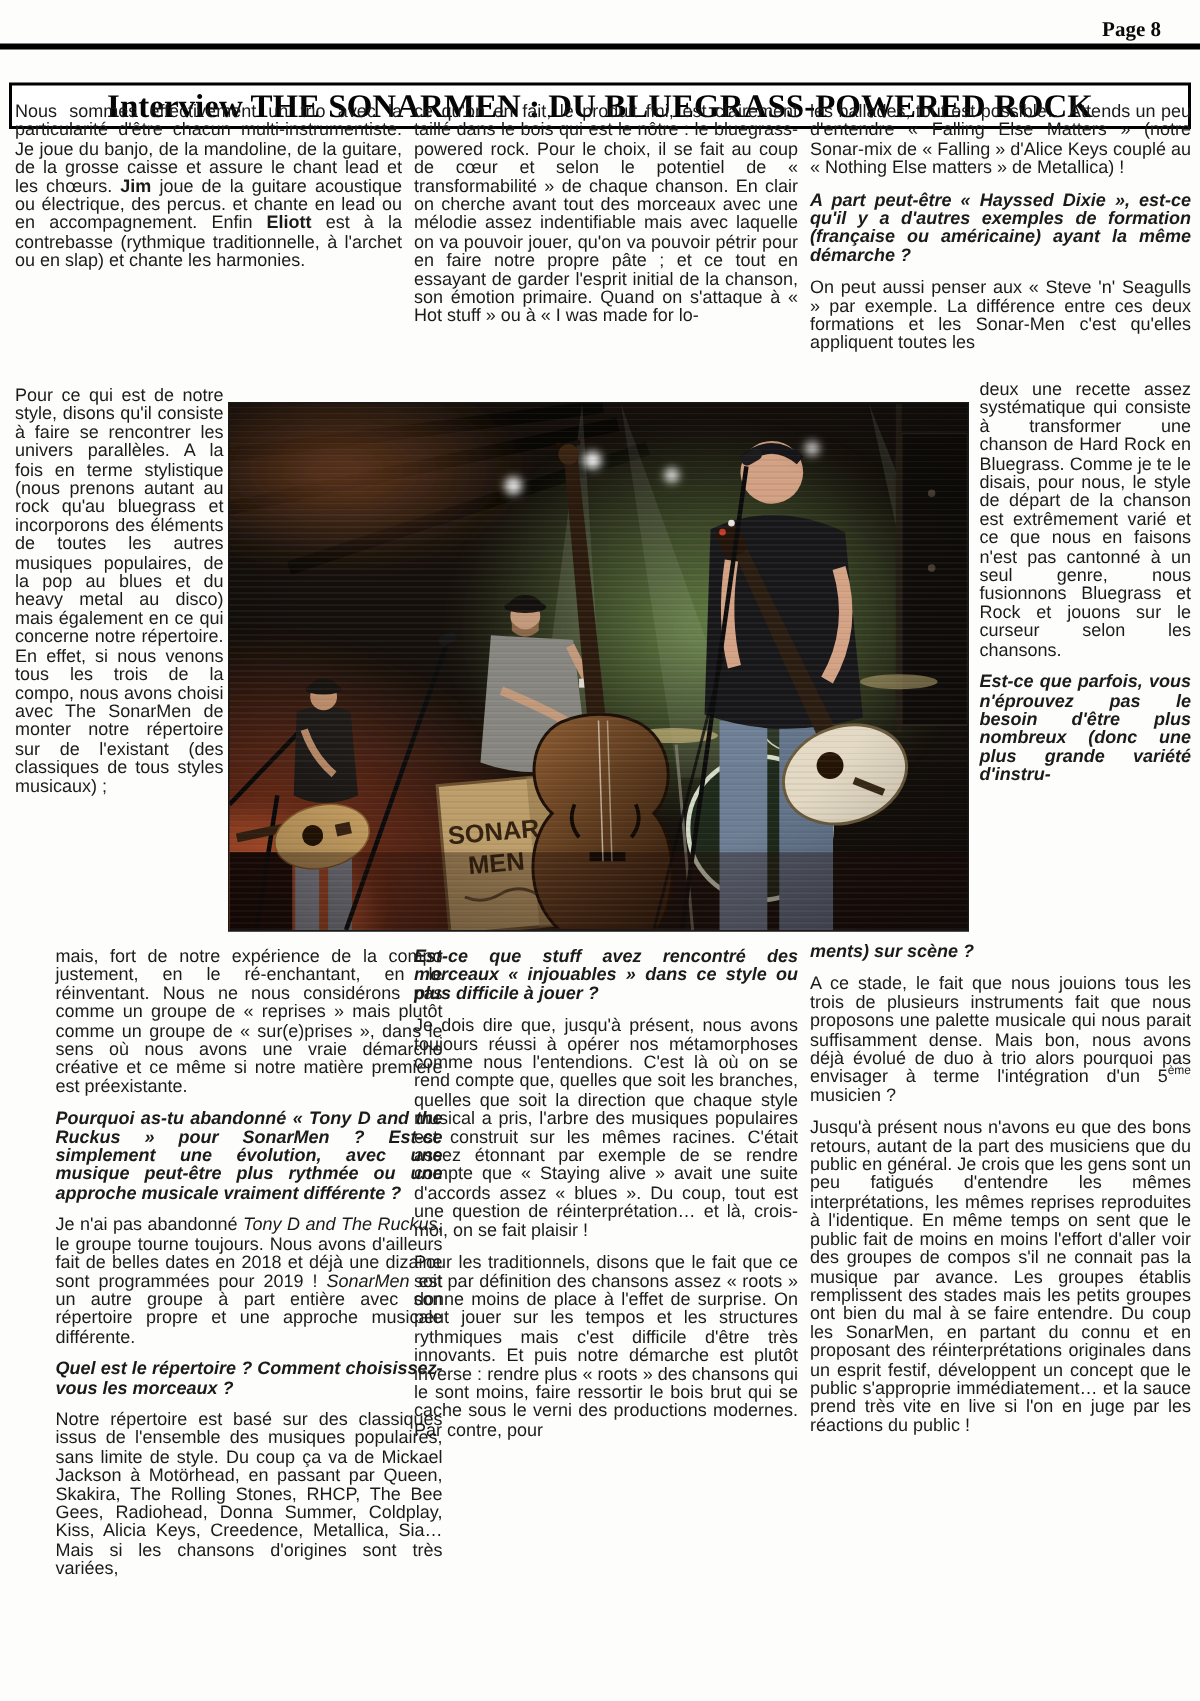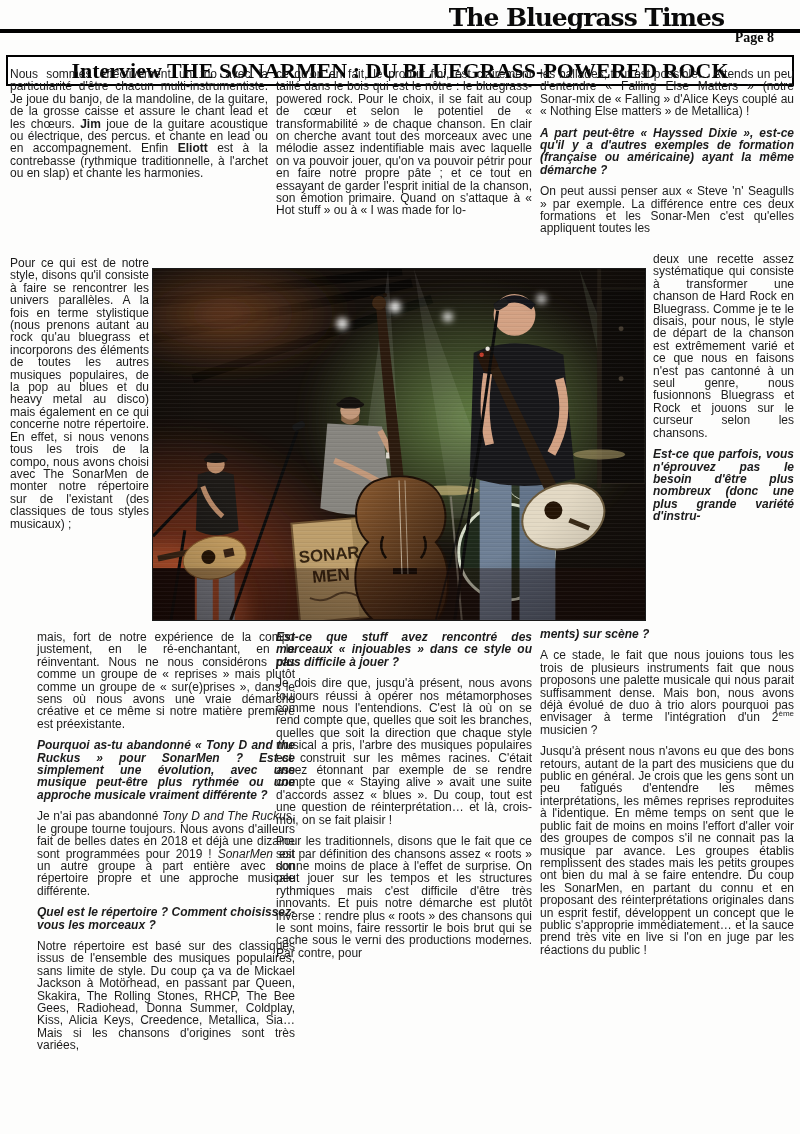--- a/index.html
+++ b/index.html
@@ -9,21 +9,21 @@
     font-family:"Liberation Sans",sans-serif;color:#141414;
   }
   
   .mast-title{
     position:absolute;top:3px;right:76px;
     font-family:"DejaVu Serif",serif;font-weight:bold;font-size:25px;
     letter-spacing:-1px;color:#0a0a0a;white-space:nowrap;
   }
   .mast-page{
     position:absolute;top:13px;right:26px;
-    font-family:"Liberation Serif",serif;font-weight:bold;font-size:14px;color:#0a0a0a;margin-top:17px;
+    font-family:"Liberation Serif",serif;font-weight:bold;font-size:14px;color:#0a0a0a;
   }
   .top-rule{position:absolute;top:29px;left:0;width:800px;height:4px;background:#000;}
   .banner{
     position:absolute;top:35px;left:6px;width:784px;height:27px;
     border:2px solid #000;background:#fff;
     display:flex;align-items:center;justify-content:center;margin-top:20px;
   }
   .banner span{
     font-family:"Liberation Serif",serif;font-weight:bold;font-size:22px;
     white-space:nowrap;color:#050505;
@@ -48,21 +48,20 @@
     background:
       radial-gradient(ellipse at 50% 45%, rgba(0,0,0,0) 55%, rgba(0,0,0,0.28) 100%),
       repeating-linear-gradient(0deg, rgba(255,255,255,0.05) 0 1px, rgba(0,0,0,0.05) 1px 2px, rgba(0,0,0,0) 2px 4px);
   }
 </style>
 </head>
 <body>
 
 <div class="page">
 
-  <div class="mast-title">The Bluegrass Times</div>
   <div class="mast-page">Page 8</div>
   <div class="top-rule"></div>
 
   <div class="banner">
     <span>Interview THE SONARMEN : DU BLUEGRASS-POWERED ROCK</span>
   </div>
 
   <div class="textblock" style="left:10px;top:68px;width:258px;">
       <p class="a"><span>Nous sommes effectivement un trio avec la particularité d'être chacun multi-instrumentiste. Je joue du banjo, de la mandoline, de la guitare, de la grosse caisse et assure le chant lead et les chœurs. </span><span style="font-weight: bold;">Jim</span><span> joue de la guitare acoustique ou électrique, des percus. et chante en lead ou en accompagnement. Enfin </span><span style="font-weight: bold;">Eliott</span><span> est à la contrebasse (rythmique traditionnelle, à l'archet ou en slap) et chante les harmonies.</span></p>
     </div>
@@ -90,21 +89,21 @@
       <p class="a"><span>les ballades, tout est possible… Attends un peu d'entendre « Falling Else Matters » (notre Sonar-mix de « Falling » d'Alice Keys couplé au « Nothing Else matters » de Metallica) !</span></p>
       <p class="q"><span>A part peut-être « Hayssed Dixie », est-ce qu'il y a d'autres exemples de formation (française ou américaine) ayant la même démarche ?</span></p>
       <p class="a"><span>On peut aussi penser aux « Steve 'n' Seagulls » par exemple. La différence entre ces deux formations et les Sonar-Men c'est qu'elles appliquent toutes les</span></p>
     </div>
   <div class="textblock" style="left:653px;top:253px;width:141px;">
       <p class="a"><span>deux une recette assez systématique qui consiste à transformer une chanson de Hard Rock en Bluegrass. Comme je te le disais, pour nous, le style de départ de la chanson est extrêmement varié et ce que nous en faisons n'est pas cantonné à un seul genre, nous fusionnons Bluegrass et Rock et jouons sur le curseur selon les chansons.</span></p>
       <p class="q"><span>Est-ce que parfois, vous n'éprouvez pas le besoin d'être plus nombreux (donc une plus grande variété d'instru-</span></p>
     </div>
   <div class="textblock" style="left:540px;top:628px;width:254px;">
       <p class="q"><span>ments) sur scène ?</span></p>
-      <p class="a"><span>A ce stade, le fait que nous jouions tous les trois de plusieurs instruments fait que nous proposons une palette musicale qui nous parait suffisamment dense. Mais bon, nous avons déjà évolué de duo à trio alors pourquoi pas envisager à terme l'intégration d'un 2</span><sup>ème</sup><span> musicien ?</span></p>
+      <p class="a"><span>A ce stade, le fait que nous jouions tous les trois de plusieurs instruments fait que nous proposons une palette musicale qui nous parait suffisamment dense. Mais bon, nous avons déjà évolué de duo à trio alors pourquoi pas envisager à terme l'intégration d'un 5</span><sup>ème</sup><span> musicien ?</span></p>
       <p class="a"><span>Jusqu'à présent nous n'avons eu que des bons retours, autant de la part des musiciens que du public en général. Je crois que les gens sont un peu fatigués d'entendre les mêmes interprétations, les mêmes reprises reproduites à l'identique. En même temps on sent que le public fait de moins en moins l'effort d'aller voir des groupes de compos s'il ne connait pas la musique par avance. Les groupes établis remplissent des stades mais les petits groupes ont bien du mal à se faire entendre. Du coup les SonarMen, en partant du connu et en proposant des réinterprétations originales dans un esprit festif, développent un concept que le public s'approprie immédiatement… et la sauce prend très vite en live si l'on en juge par les réactions du public !</span></p>
     </div>
 
   <div class="photo">
     <svg viewBox="0 0 494 352" preserveAspectRatio="none">
       <defs>
         <radialGradient id="gGreen">
             <stop offset="0" stop-color="#8fbf63" stop-opacity="0.85"></stop>
             <stop offset="1" stop-color="#8fbf63" stop-opacity="0"></stop>
           </radialGradient>

